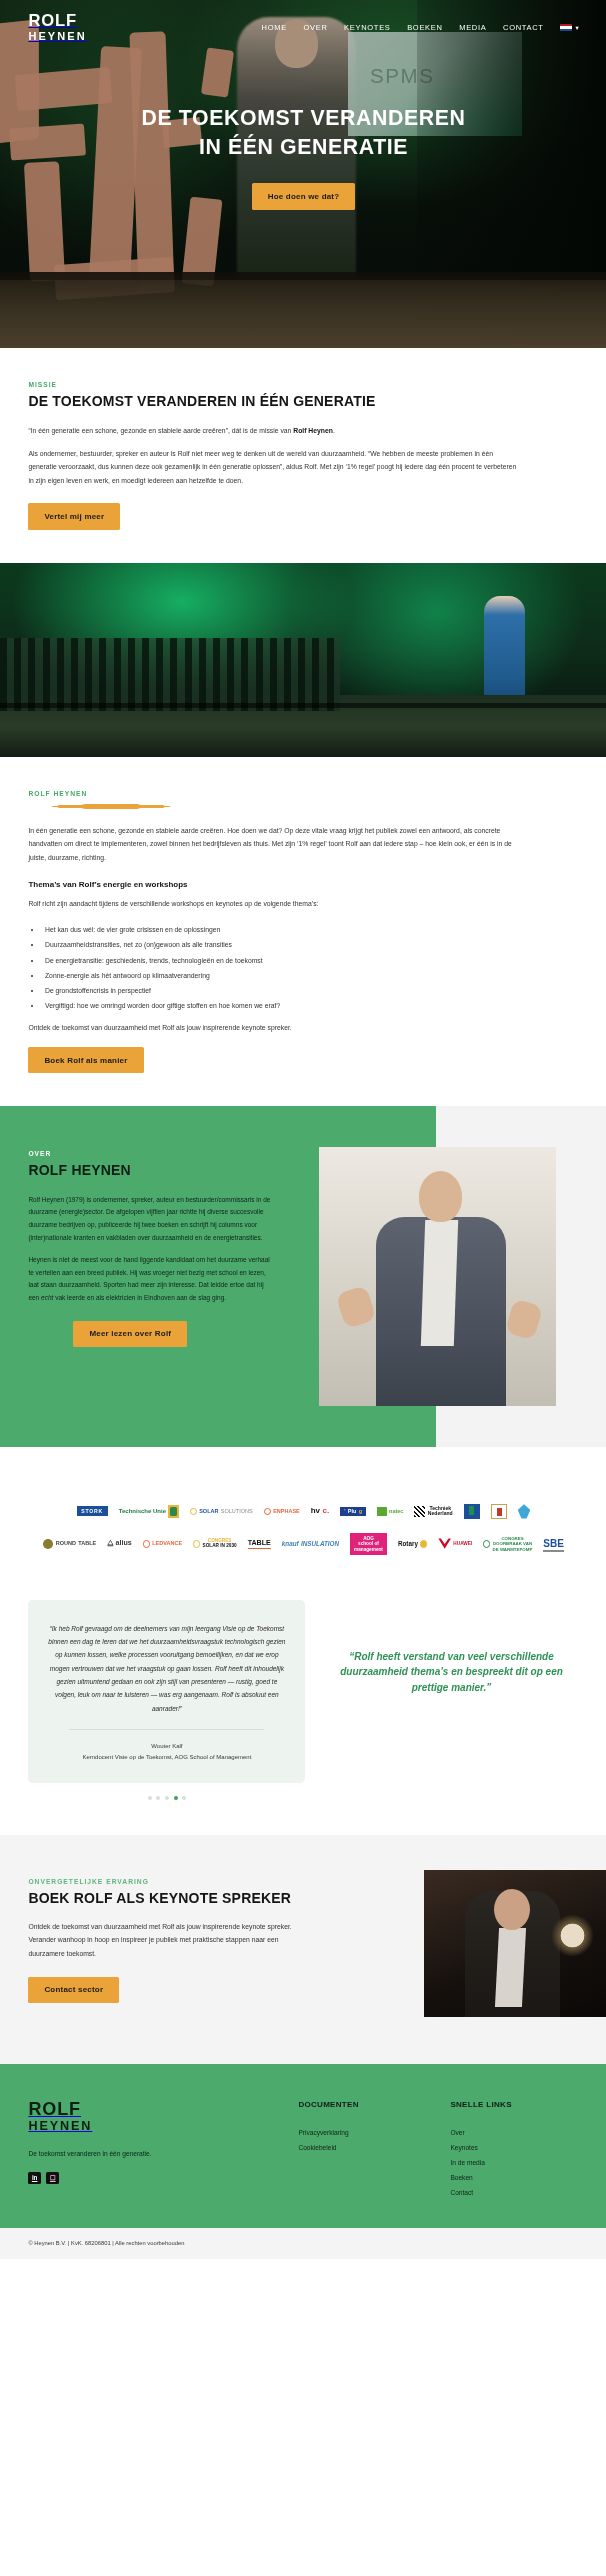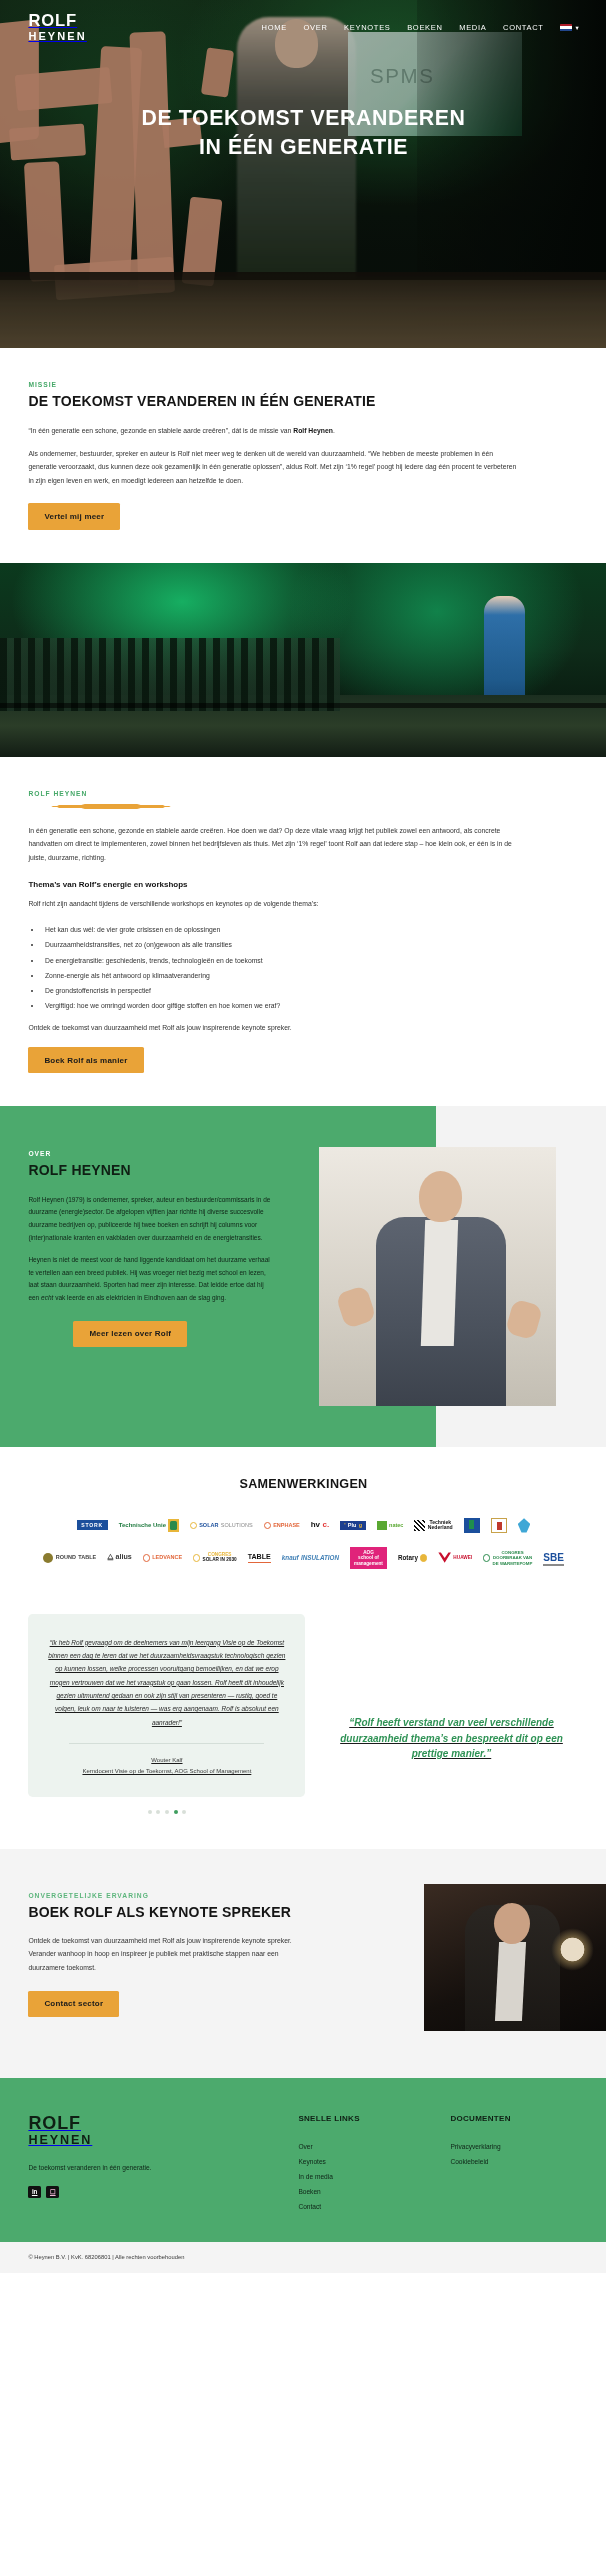--- a/index.html
+++ b/index.html
@@ -239,21 +239,21 @@
   .rotary { color:#111; font-size:6.3px; }
   .rotary .dot{border-color:#e8b63a;background:#e8b63a;}
   .huawei { color:#c8102e; font-size:4.7px; text-align:center; }
   .huawei .fan { width:12.6px; height:10.3px; background:#c8102e; clip-path:polygon(50% 100%,0 0,20% 0,50% 55%,80% 0,100% 0); display:block; margin:0 auto 0.8px; }
   .congres2 { color:#2a8a4c; font-size:4.4px; line-height:1.15; }
   .congres2 b { display:block; color:#2a8a4c; }
   .sbe { color:#1b4f9c; font-size:10px; position:relative; }
   .sbe:after{content:"";position:absolute;left:0;bottom:-2.4px;width:100%;height:1.6px;background:#8a8a8a;}
 
   
-  .testi { display:flex; gap:19px; padding:17.4px 28.4px 35px; background:#fff; align-items:center;text-decoration:underline; }
+  .testi { display:flex; gap:19px; padding:17.4px 28.4px 35px; background:#fff; align-items:flex-start; }
   .testi-card {
     width:277px; background:#edf3ef; border-radius:4.7px; padding:22px 19px 19px;
     text-align:center;
   }
   .testi-quote { font-size:6.5px; line-height:2.05; font-style:italic; color:#2b2b2b; }
   .testi-div { height:0.8px; background:#d4ded8; margin:14.2px 22px 11px; }
   .testi-name { font-size:6px; color:#3a3a3a; line-height:1.9; }
   .dots { display:flex; gap:4.7px; justify-content:center; margin:13.4px 0 0 0; width:277px; }
   .dots i { width:4px; height:4px; border-radius:50%; background:#d8dfd9; display:block; }
   .dots i.on { background:#3f9e5f; }
@@ -337,20 +337,23 @@
               <i class="w"></i>
               <i class="b"></i>
             </span>
           <span class="caret">▾</span>
         </span>
       </nav>
     </header>
 
     <div class="hero-content">
       <h1 class="hero-title">DE TOEKOMST VERANDEREN IN ÉÉN GENERATIE</h1>
+      <div class="hero-btn-wrap">
+        <button class="btn">Hoe doen we dat?</button>
+      </div>
     </div>
   </section>
 
   <section class="section">
     <div class="eyebrow">MISSIE</div>
     <h2 class="h2">DE TOEKOMST VERANDEREN IN ÉÉN GENERATIE</h2>
     <div class="body-text">
       <p><span>“In één generatie een schone, gezonde en stabiele aarde creëren”, dát is de missie van </span><b>Rolf Heynen</b><span>.</span></p>
       <p>Als ondernemer, bestuurder, spreker en auteur is Rolf niet meer weg te denken uit de wereld van duurzaamheid. “We hebben de meeste problemen in één generatie veroorzaakt, dus kunnen deze ook gezamenlijk in één generatie oplossen”, aldus Rolf. Met zijn ‘1% regel’ poogt hij iedere dag één procent te verbeteren in zijn eigen leven en werk, en moedigt iedereen aan hetzelfde te doen.</p>
     </div>
@@ -408,21 +411,20 @@
       <div class="ap-bg"></div>
       <div class="ap-torso"></div>
       <div class="ap-shirt"></div>
       <div class="ap-head"></div>
       <div class="ap-hand"></div>
       <div class="ap-hand2"></div>
     </div>
   </section>
 
   <section class="partners">
-    <h2>SAMENWERKINGEN</h2>
 
     <div class="logo-row r1">
       <span class="lg stork">STORK</span>
       <span class="lg tu">
           <span>Technische Unie</span>
           <i class="tu-mark"></i>
         </span>
       <span class="lg solar">
           <i class="dot"></i>
           <b>SOLAR</b>
@@ -516,33 +518,33 @@
         <span class="l1">ROLF</span>
         <span class="l2">HEYNEN</span>
       </a>
       <div class="f-tag">De toekomst veranderen in één generatie.</div>
       <div class="socials">
         <a class="soc" href="#">in</a>
         <a class="soc ig" href="#">☐</a>
       </div>
     </div>
     <div class="f-col">
+      <h4>DOCUMENTEN</h4>
+      <ul>
+        <li><a href="#">Privacyverklaring</a></li>
+        <li><a href="#">Cookiebeleid</a></li>
+      </ul>
+    </div>
+    <div class="f-col">
       <h4>SNELLE LINKS</h4>
       <ul>
         <li><a href="#">Over</a></li>
         <li><a href="#">Keynotes</a></li>
         <li><a href="#">In de media</a></li>
         <li><a href="#">Boeken</a></li>
         <li><a href="#">Contact</a></li>
       </ul>
     </div>
-    <div class="f-col">
-      <h4>DOCUMENTEN</h4>
-      <ul>
-        <li><a href="#">Privacyverklaring</a></li>
-        <li><a href="#">Cookiebeleid</a></li>
-      </ul>
-    </div>
   </footer>
   <div class="copyright">© Heynen B.V. | KvK. 68206801 | Alle rechten voorbehouden</div>
 
 </div>
 
 
 </body></html>

